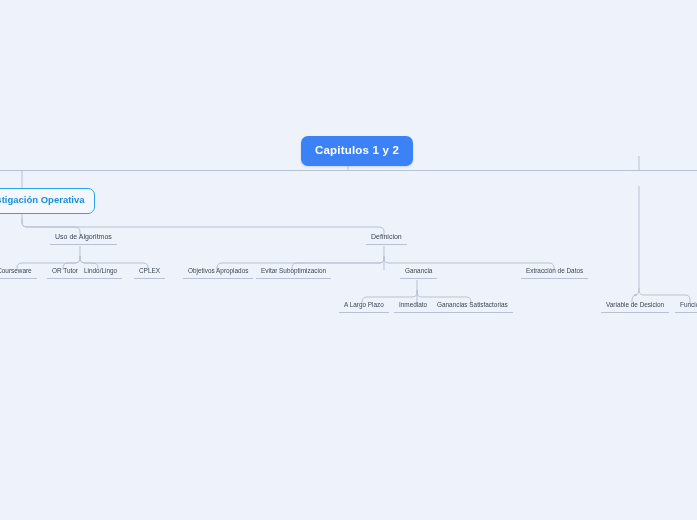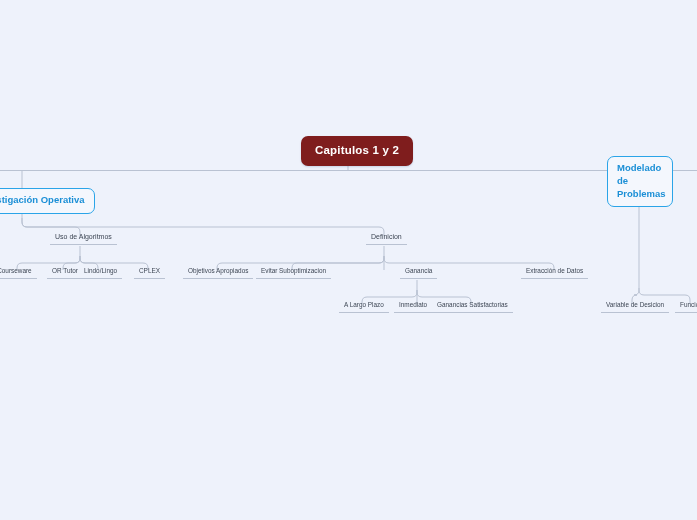--- a/index.html
+++ b/index.html
@@ -33,21 +33,21 @@
 
   
   .node {
     position: absolute;
     white-space: nowrap;
     box-sizing: border-box;
   }
 
   
   .node-root {
-    background: #7f1d1d;
+    background: #3b82f6;
     color: #ffffff;
     font-size: 11.5px;
     font-weight: bold;
     letter-spacing: .2px;
     border-radius: 7px;
     padding: 8px 14px 9px 14px;
     line-height: 1.1;
     text-align: right;
     box-shadow: 0 1px 2px rgba(20,80,140,.18);
   }
@@ -121,21 +121,20 @@
       <path d="M639,186 L639,288"></path>
       <path d="M639,288 L639,290 Q639,295 634,295 L637,295 Q632,295 632,300 L632,304"></path>
       <path d="M639,288 L639,290 Q639,295 644,295 L685,295 Q690,295 690,300 L690,304"></path>
     </g>
   </svg>
 
   <div class="node node-root" style="left:301px; top:136px;">Capitulos 1 y 2</div>
 
   <div class="node node-pill" style="left:-30px; top:188px;">nvestigación Operativa</div>
 
-  <div class="node node-pill" style="left:607px; top:156px; white-space:normal; width:66px;">Modelado de Problemas</div>
 
   <div class="node node-text" style="left:50px; top:233px;">Uso de Algoritmos</div>
 
   <div class="node node-text" style="left:366px; top:233px;">Definicion</div>
 
   <div class="node node-text sm" style="left:-11px; top:267px;">l Courseware</div>
 
   <div class="node node-text sm" style="left:47px; top:267px;">OR Tutor</div>
 
   <div class="node node-text sm" style="left:79px; top:267px;">Lindo/Lingo</div>

